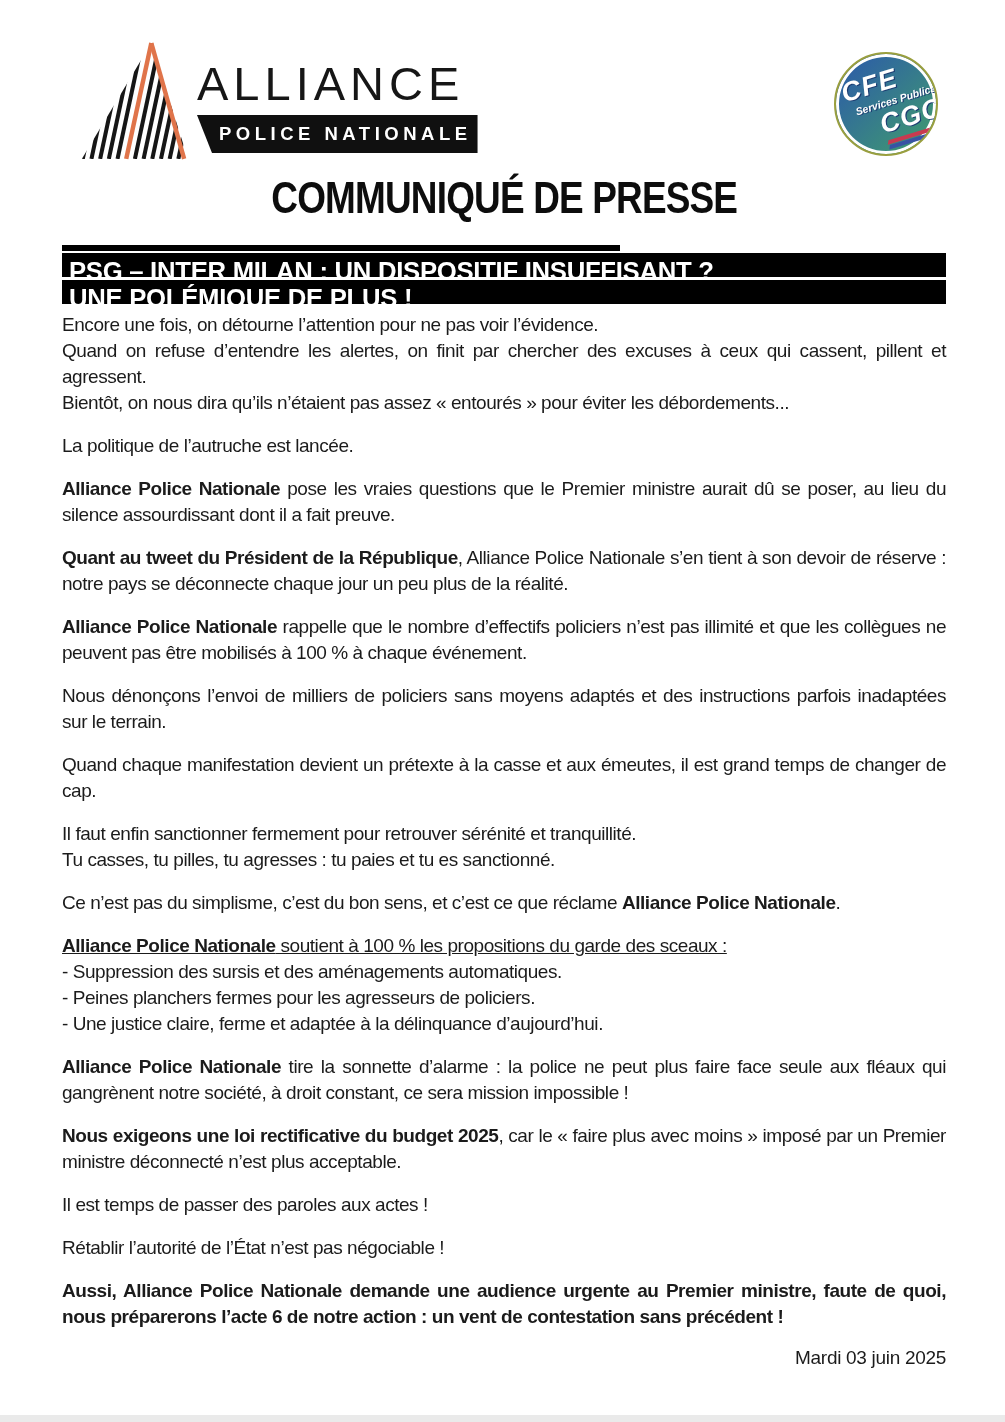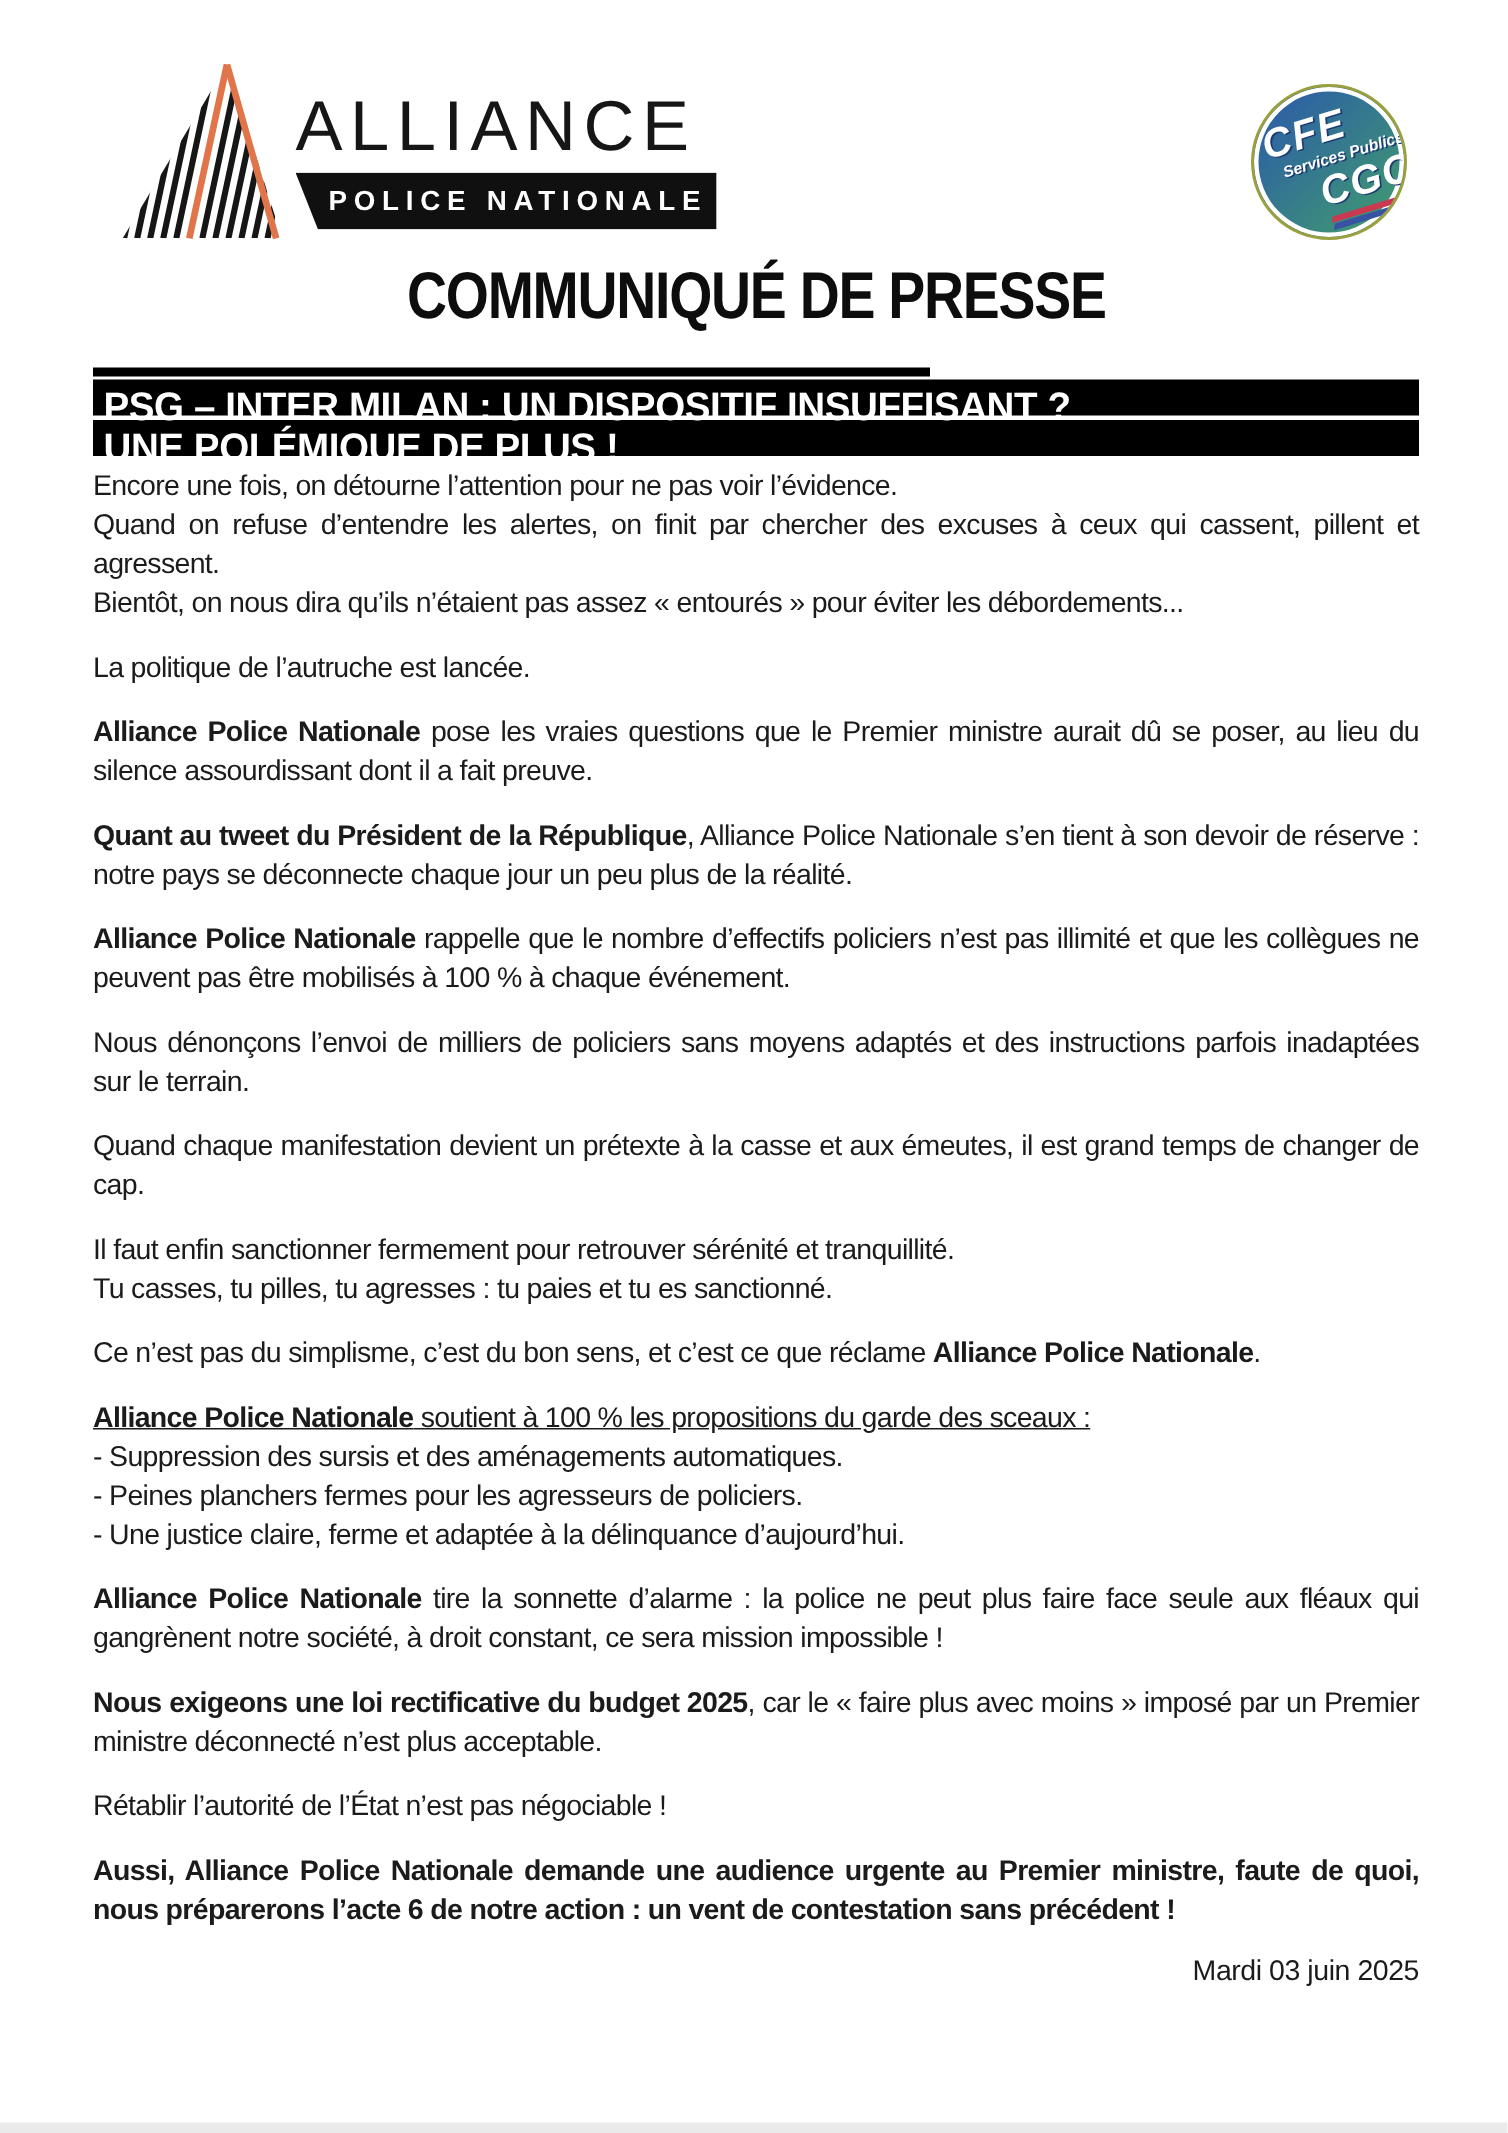--- a/index.html
+++ b/index.html
@@ -3,21 +3,21 @@
 <meta charset="utf-8">
 <style>
   html,body{margin:0;padding:0;}
   body{
     width:1005px;height:1422px;background:#ffffff;position:relative;overflow:hidden;
     font-family:"Liberation Sans","DejaVu Sans",sans-serif;color:var(--text,#1b1b1b);
   }
   .page{padding:40px 59px 0 62px;position:relative;height:100%;box-sizing:border-box;}
 
   
-  header{display:flex;justify-content:space-between;align-items:flex-end;}
+  header{display:flex;justify-content:space-between;align-items:center;}
   .brand{display:flex;gap:9px;margin-left:14px;}
   .brand-icon{width:112px;height:120px;flex:0 0 auto;}
   .brand-text{display:inline-flex;flex-direction:column;padding-top:20px;}
   .brand-name{
     font-size:47px;line-height:1.0;font-weight:400;letter-spacing:5px;
     color:#161616;white-space:nowrap;margin-bottom:8px;
   }
   .pn-box{
     background:#101010;color:#fff;font-weight:700;font-size:18.5px;letter-spacing:4.5px;
     padding:8px 6px 8px 22px;text-align:center;white-space:nowrap;
@@ -135,20 +135,21 @@
       <p><span class="b">Alliance Police Nationale</span><span> pose les vraies questions que le Premier ministre aurait dû se poser, au lieu du silence assourdissant dont il a fait preuve.</span></p>
       <p><span class="b">Quant au tweet du Président de la République</span><span>, Alliance Police Nationale s’en tient à son devoir de réserve : notre pays se déconnecte chaque jour un peu plus de la réalité.</span></p>
       <p><span class="b">Alliance Police Nationale</span><span> rappelle que le nombre d’effectifs policiers n’est pas illimité et que les collègues ne peuvent pas être mobilisés à 100 % à chaque événement.</span></p>
       <p><span>Nous dénonçons l’envoi de milliers de policiers sans moyens adaptés et des instructions parfois inadaptées sur le terrain.</span></p>
       <p><span>Quand chaque manifestation devient un prétexte à la casse et aux émeutes, il est grand temps de changer de cap.</span></p>
       <p><span>Il faut enfin sanctionner fermement pour retrouver sérénité et tranquillité.</span><br><span>Tu casses, tu pilles, tu agresses : tu paies et tu es sanctionné.</span></p>
       <p><span>Ce n’est pas du simplisme, c’est du bon sens, et c’est ce que réclame </span><span class="b">Alliance Police Nationale</span><span>.</span></p>
       <p><span class="b u">Alliance Police Nationale</span><span class="u"> soutient à 100 % les propositions du garde des sceaux :</span><br><span>- Suppression des sursis et des aménagements automatiques.</span><br><span>- Peines planchers fermes pour les agresseurs de policiers.</span><br><span>- Une justice claire, ferme et adaptée à la délinquance d’aujourd’hui.</span></p>
       <p><span class="b">Alliance Police Nationale</span><span> tire la sonnette d’alarme : la police ne peut plus faire face seule aux fléaux qui gangrènent notre société, à droit constant, ce sera mission impossible !</span></p>
       <p><span class="b">Nous exigeons une loi rectificative du budget 2025</span><span>, car le « faire plus avec moins » imposé par un Premier ministre déconnecté n’est plus acceptable.</span></p>
+      <p><span>Il est temps de passer des paroles aux actes !</span></p>
       <p><span>Rétablir l’autorité de l’État n’est pas négociable !</span></p>
       <p><span class="b">Aussi, Alliance Police Nationale demande une audience urgente au Premier ministre, faute de quoi, nous préparerons l’acte 6 de notre action : un vent de contestation sans précédent !</span></p>
     </main>
 
   <div class="date">Mardi 03 juin 2025</div>
 
   <div class="bottom-strip"></div>
 </div>
 
 </body></html>

